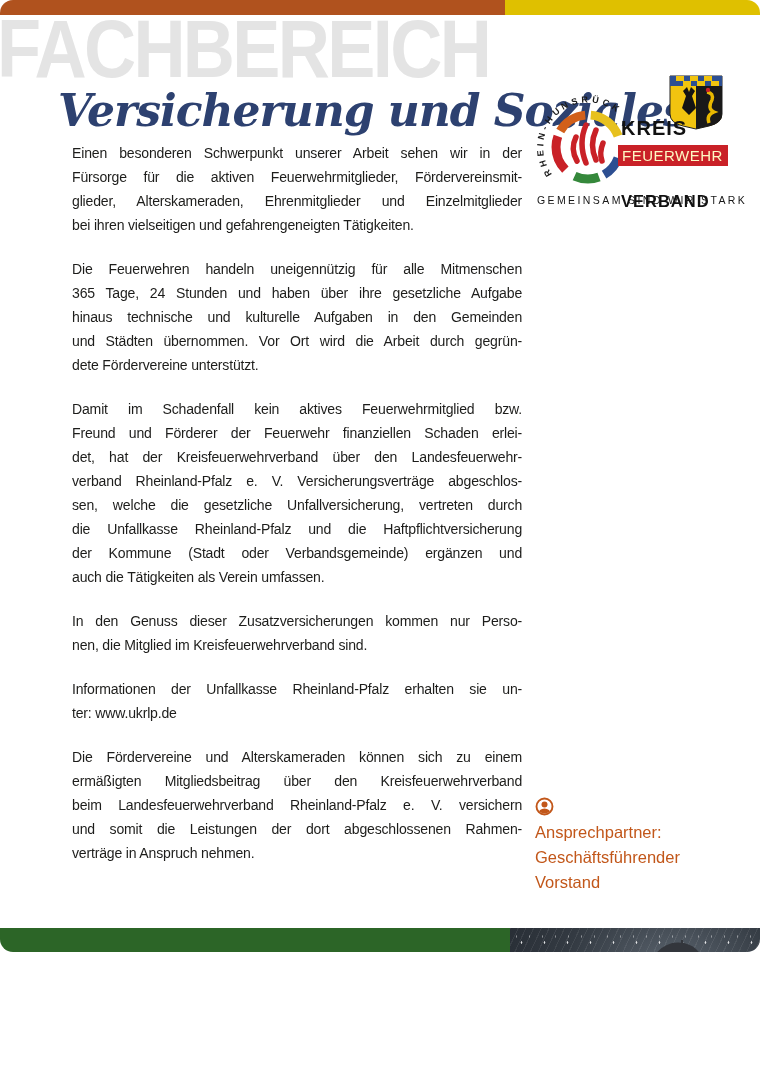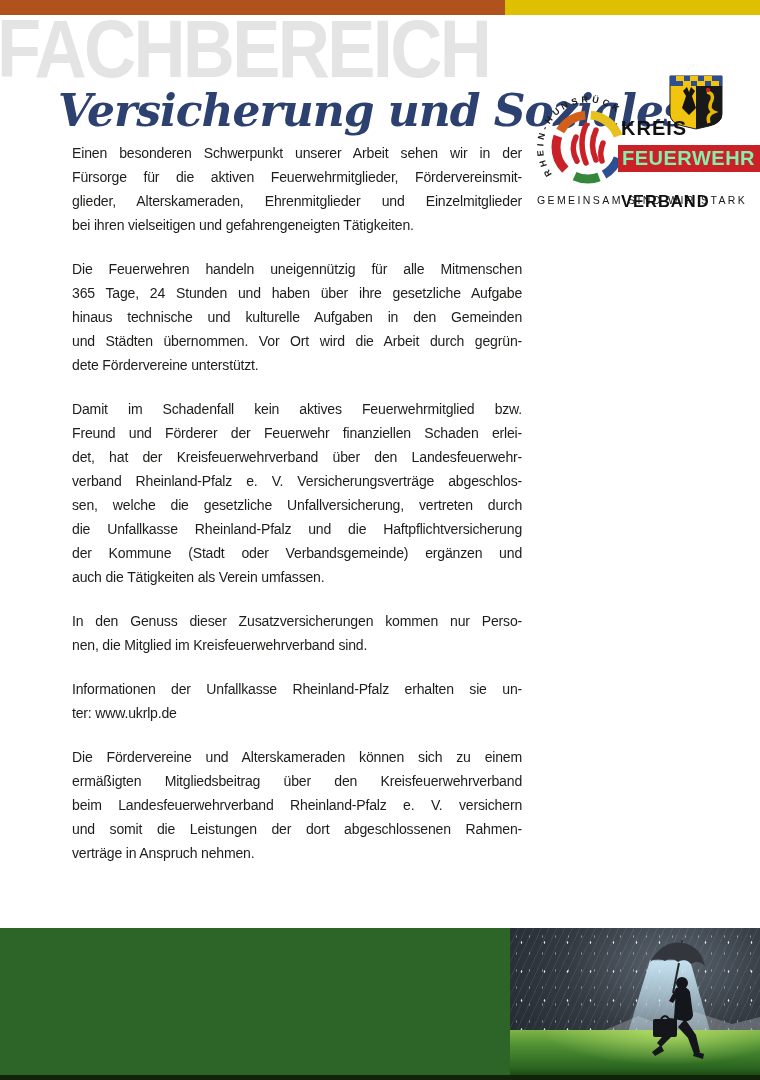--- a/index.html
+++ b/index.html
@@ -1,17 +1,17 @@
 <!DOCTYPE html>
 <html lang="de"><head>
 <meta charset="utf-8">
 <style>
   html,body{margin:0;padding:0;background:#fff;}
-  .page{position:relative;width:760px;height:1080px;background:#fff;overflow:hidden;
-        font-family:"Liberation Sans",sans-serif;color:#1d1d1b;}
+  .page{position:relative;width:760px;height:952px;background:#fff;overflow:hidden;
+        font-family:"Liberation Sans",sans-serif;color:#1d1d1b;border-radius:13px;}
 
   
   .topbar{position:absolute;left:0;top:0;width:760px;height:15px;}
   .topbar .seg-left{position:absolute;left:0;top:0;width:505px;height:15px;background:#b0521e;}
   .topbar .seg-right{position:absolute;left:505px;top:0;width:255px;height:15px;background:#dfc000;}
 
   
   .watermark{position:absolute;left:-3px;top:8px;z-index:1;
     font-size:82px;font-weight:700;letter-spacing:-3px;line-height:1;
     color:#e4e4e4;transform:scaleX(0.88);transform-origin:left top;white-space:nowrap;}
@@ -19,22 +19,22 @@
   
   .title{position:absolute;left:58px;top:56px;z-index:2;
     font-family:"DejaVu Serif",cursive;font-style:italic;font-weight:700;
     font-size:44px;color:#2d4170;letter-spacing:-1px;white-space:nowrap;}
 
   
   .logo{position:absolute;left:532px;top:75px;width:208px;height:135px;z-index:2;}
   .logo svg{position:absolute;left:0;top:0;}
   .logo-kreis{position:absolute;left:89px;top:42px;font-size:20px;font-weight:700;
     letter-spacing:1px;color:#111;}
-  .logo-feuerwehr{position:absolute;left:86px;top:70px;background:#c92127;color:#86efac;
-    font-size:20px;font-weight:700;letter-spacing:.5px;padding:2px 5px 2px 4px;}
+  .logo-feuerwehr{position:absolute;left:86px;top:70px;background:#c92127;color:#fef9c3;
+    font-size:15px;font-weight:400;letter-spacing:.5px;padding:2px 5px 2px 4px;}
   .logo-verband{position:absolute;left:89px;top:93px;font-size:16.5px;font-weight:700;
     letter-spacing:1px;color:#111;margin-top:24px;}
   .logo-tagline{position:absolute;left:5px;top:119px;font-size:10.5px;font-weight:400;
     letter-spacing:2.4px;color:#161616;white-space:nowrap;}
 
   
   .bodycol{position:absolute;left:72px;top:141px;width:486px;z-index:2;
     transform:scaleX(0.926);transform-origin:0 0;
     font-size:15.2px;letter-spacing:-0.2px;color:#1d1d1b;}
   .para{margin:0 0 20px 0;}
@@ -159,20 +159,35 @@
       </div>
       <div class="para">
         <div class="para-line">Die Fördervereine und Alterskameraden können sich zu einem</div>
         <div class="para-line">ermäßigten Mitgliedsbeitrag über den Kreisfeuerwehrverband</div>
         <div class="para-line">beim Landesfeuerwehrverband Rheinland-Pfalz e. V. versichern</div>
         <div class="para-line">und somit die Leistungen der dort abgeschlossenen Rahmen-</div>
         <div class="para-line last">verträge in Anspruch nehmen.</div>
       </div>
     </div>
 
+  <div class="contact">
+    <svg class="icon" width="19" height="19" viewBox="0 0 19 19">
+      <clipPath id="ccl">
+          <circle cx="9.5" cy="9.5" r="7.2"></circle>
+        </clipPath>
+      <circle cx="9.5" cy="9.5" r="8" fill="none" stroke="#c2571a" stroke-width="1.9"></circle>
+      <g clip-path="url(#ccl)" fill="#c2571a">
+        <circle cx="9.5" cy="7.6" r="3"></circle>
+        <path d="M3.2,16.8 a6.3,5.4 0 0 1 12.6,0 Z"></path>
+      </g>
+    </svg>
+    <div class="contact-line">Ansprechpartner:</div>
+    <div class="contact-line">Geschäftsführender</div>
+    <div class="contact-line">Vorstand</div>
+  </div>
 
   <div class="footer-green"></div>
   <div class="footer-photo">
     <div class="photo-speckles"></div>
     <svg class="photo-art" width="250" height="147" viewBox="0 0 250 147">
       <path d="M95,102 L128,88 L152,97 L185,84 L222,96 L250,89 L250,112 L95,112 Z" fill="#8a8f98" opacity="0.55"></path>
     </svg>
     <div class="photo-cone"></div>
     <div class="photo-grass"></div>
     <svg class="photo-art" width="250" height="147" viewBox="0 0 250 147">

